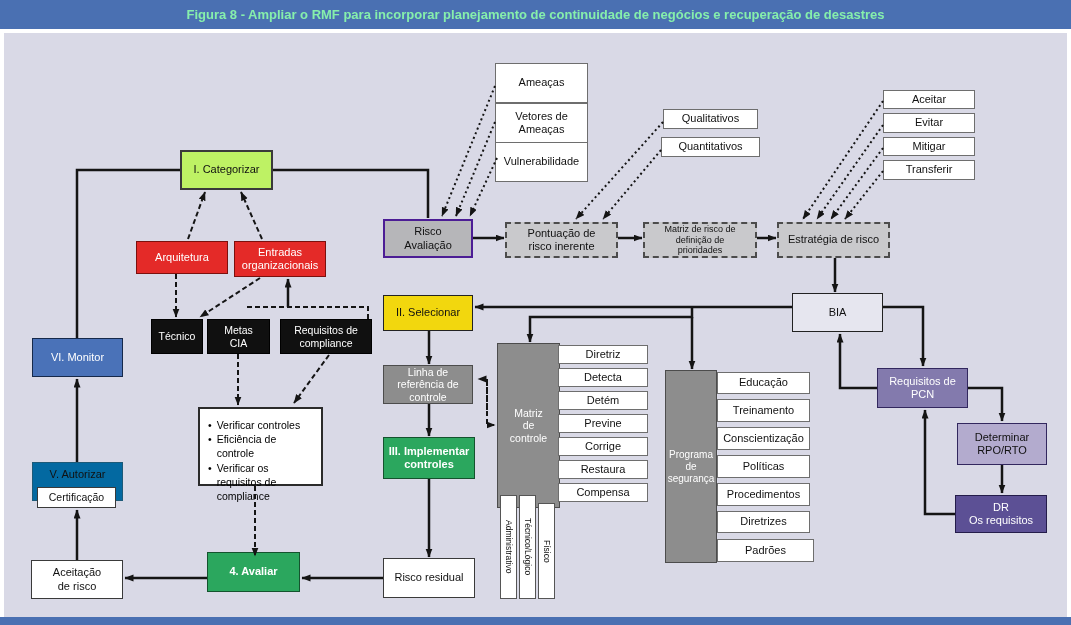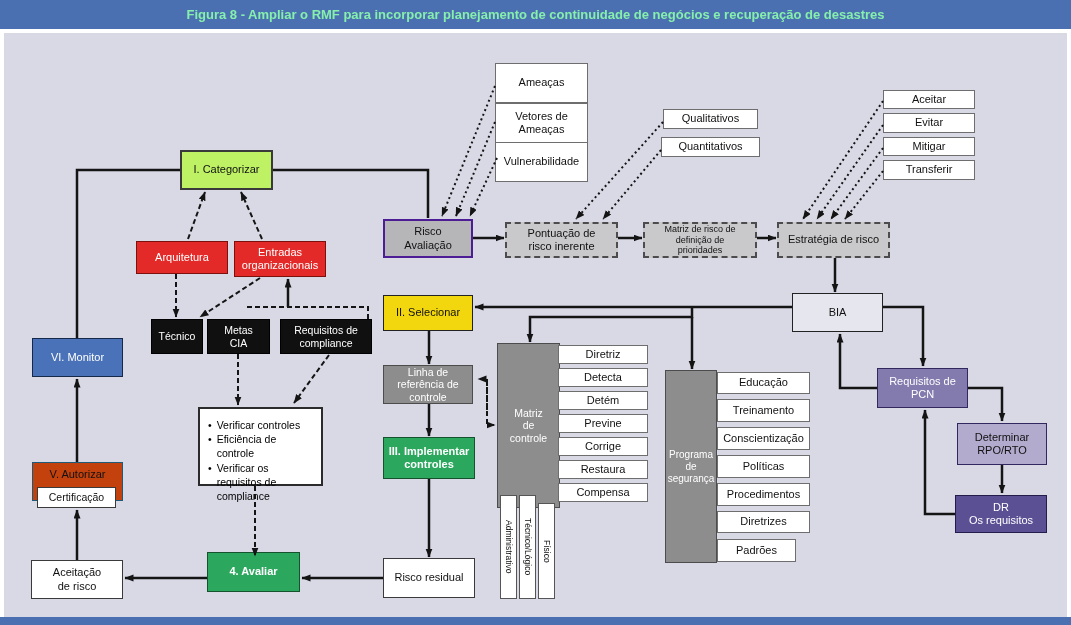--- a/index.html
+++ b/index.html
@@ -11,21 +11,21 @@
   .botbar{position:absolute;left:0;top:617px;width:1071px;height:8px;background:#4a70b2;}
   .canvas{position:absolute;left:4px;top:33px;width:1063px;height:584px;background:#d9d9e6;}
   svg.wires{position:absolute;left:0;top:0;width:1071px;height:625px;pointer-events:none;}
   .n{position:absolute;box-sizing:border-box;display:flex;align-items:center;justify-content:center;
      text-align:center;white-space:pre-line;color:#111;background:#fff;border:1px solid #6e6e6e;
      font-size:11px;line-height:1.2;}
   .lav{background:#bef264;border:2px solid #3a3a3a;}
   .red{background:#e42a28;color:#fff;border:1px solid #7c100d;}
   .blk{background:#101010;color:#fff;border:1px solid #000;font-size:10.5px;}
   .blue{background:#4a72b8;color:#fff;border:1.5px solid #16294a;}
-  .lblue{background:#c2410c;border:1.5px solid #1d5a78;align-items:flex-start;padding-top:5px;}
+  .lblue{background:#0369a1;border:1.5px solid #1d5a78;align-items:flex-start;padding-top:5px;}
   .yellow{background:#f2d70e;border:1.5px solid #222;}
   .green{background:#2ba75e;color:#fff;border:1.5px solid #14532e;font-weight:bold;}
   .gray{background:#8d8d8d;color:#fff;border:1px solid #4c4c4c;font-size:10.5px;}
   .lgray{background:#b6b6b9;border:2px solid #4c1d95;}
   .dashedbox{background:#c9c9cc;border:2px dashed #4c4c4c;}
   .biabox{background:#e6e6ef;border:1.5px solid #222;text-align:right;}
   .purple{background:#837aad;color:#fff;border:1.5px solid #32275e;}
   .lpurple{background:#b3abce;border:1.5px solid #32275e;}
   .dpurple{background:#5c5095;color:#fff;border:1.5px solid #241c4a;}
   .small9{font-size:9px;line-height:1.15;}
@@ -121,21 +121,21 @@
 
   <div class="n gray" style="left:665px;top:370px;width:52px;height:193px;font-size:10px">Programa
 de
 segurança</div>
   <div class="n" style="left:717px;top:372px;width:93px;height:22px">Educação</div>
   <div class="n" style="left:717px;top:399px;width:93px;height:23px">Treinamento</div>
   <div class="n" style="left:717px;top:427px;width:93px;height:23px">Conscientização</div>
   <div class="n" style="left:717px;top:455px;width:93px;height:23px">Políticas</div>
   <div class="n" style="left:717px;top:483px;width:93px;height:23px">Procedimentos</div>
   <div class="n" style="left:717px;top:511px;width:93px;height:22px">Diretrizes</div>
-  <div class="n" style="left:717px;top:539px;width:79px;height:23px">Padrões</div>
+  <div class="n" style="left:717px;top:539px;width:97px;height:23px">Padrões</div>
 
   <div class="n biabox" style="left:792px;top:293px;width:91px;height:39px">BIA</div>
   <div class="n purple" style="left:877px;top:368px;width:91px;height:40px">Requisitos de
 PCN</div>
   <div class="n lpurple" style="left:957px;top:423px;width:90px;height:42px">Determinar
 RPO/RTO</div>
   <div class="n dpurple" style="left:955px;top:495px;width:92px;height:38px">DR
 Os requisitos</div>
 
   <svg class="wires" viewBox="0 0 1071 625">

